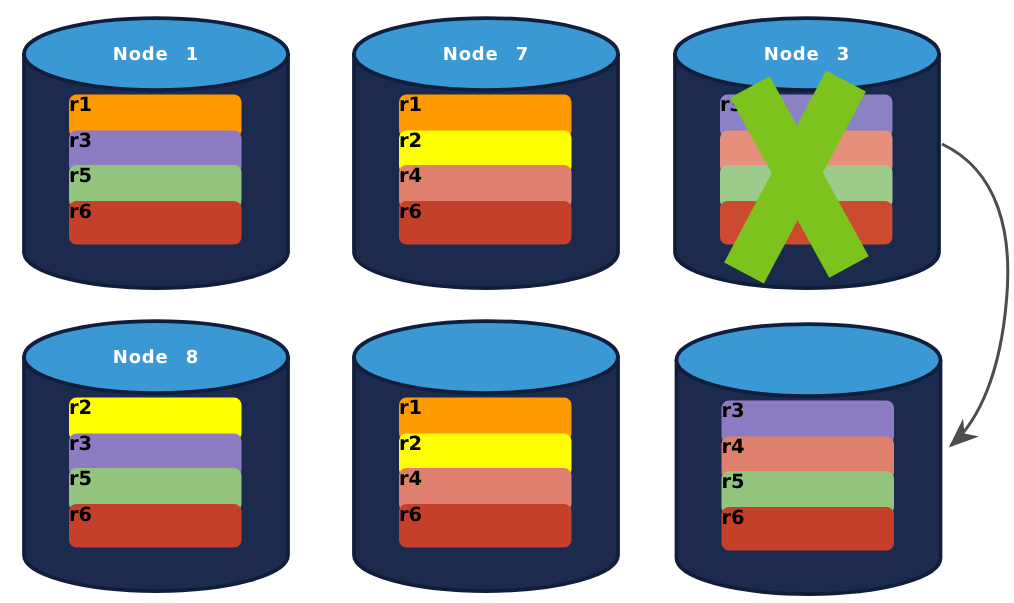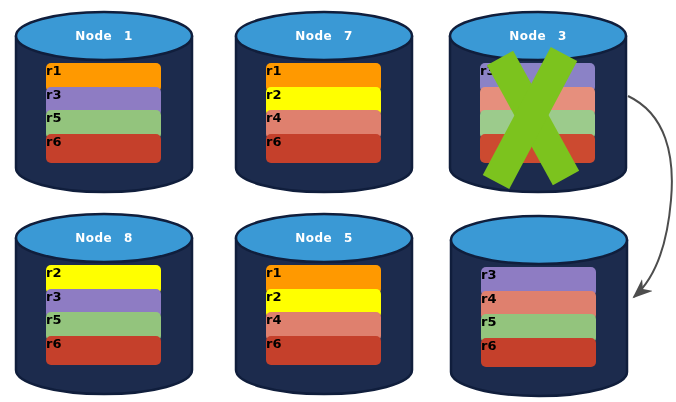--- a/index.html
+++ b/index.html
@@ -114,21 +114,20 @@
     <div class="bar b3" style="background-color: rgb(197, 64, 43);">
         <span>r6</span>
       </div>
   </div>
 
   <div class="node" style="left:234px;top:212px">
     <svg class="cyl" viewBox="0 0 180 184">
       <path d="M2 26 L2 158 A88 24 0 0 0 178 158 L178 26 Z" stroke-width="2.5" stroke-linejoin="round" stroke="#101E3C" style="fill: rgb(28, 43, 77);"></path>
       <ellipse cx="90" cy="26" rx="88" ry="24" stroke-width="2.5" stroke="#101E3C" style="fill: rgb(58, 153, 213);"></ellipse>
     </svg>
-    <div class="node-title">Node 5</div>
     <div class="bar b0" style="background-color: rgb(255, 153, 0);">
         <span>r1</span>
       </div>
     <div class="bar b1" style="background-color: rgb(255, 255, 0);">
         <span>r2</span>
       </div>
     <div class="bar b2" style="background-color: rgb(223, 128, 110);">
         <span>r4</span>
       </div>
     <div class="bar b3" style="background-color: rgb(197, 64, 43);">

